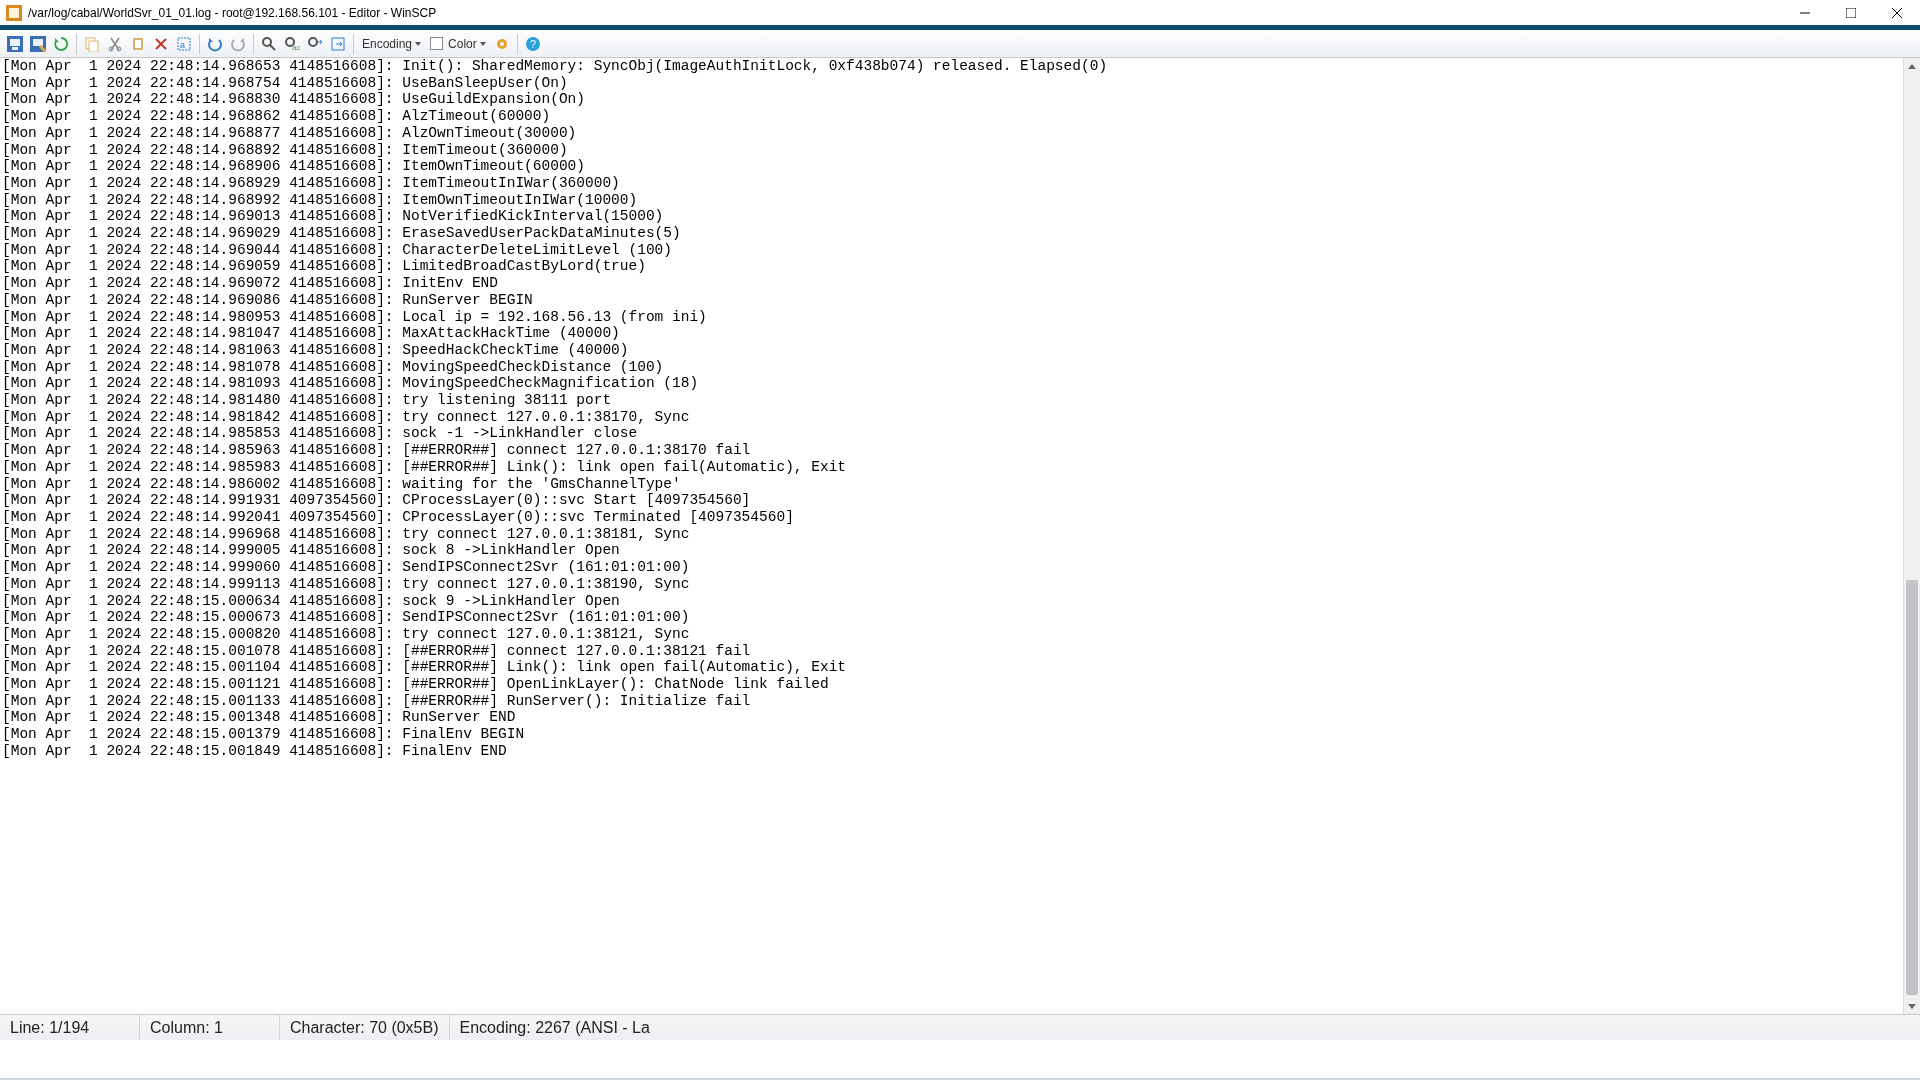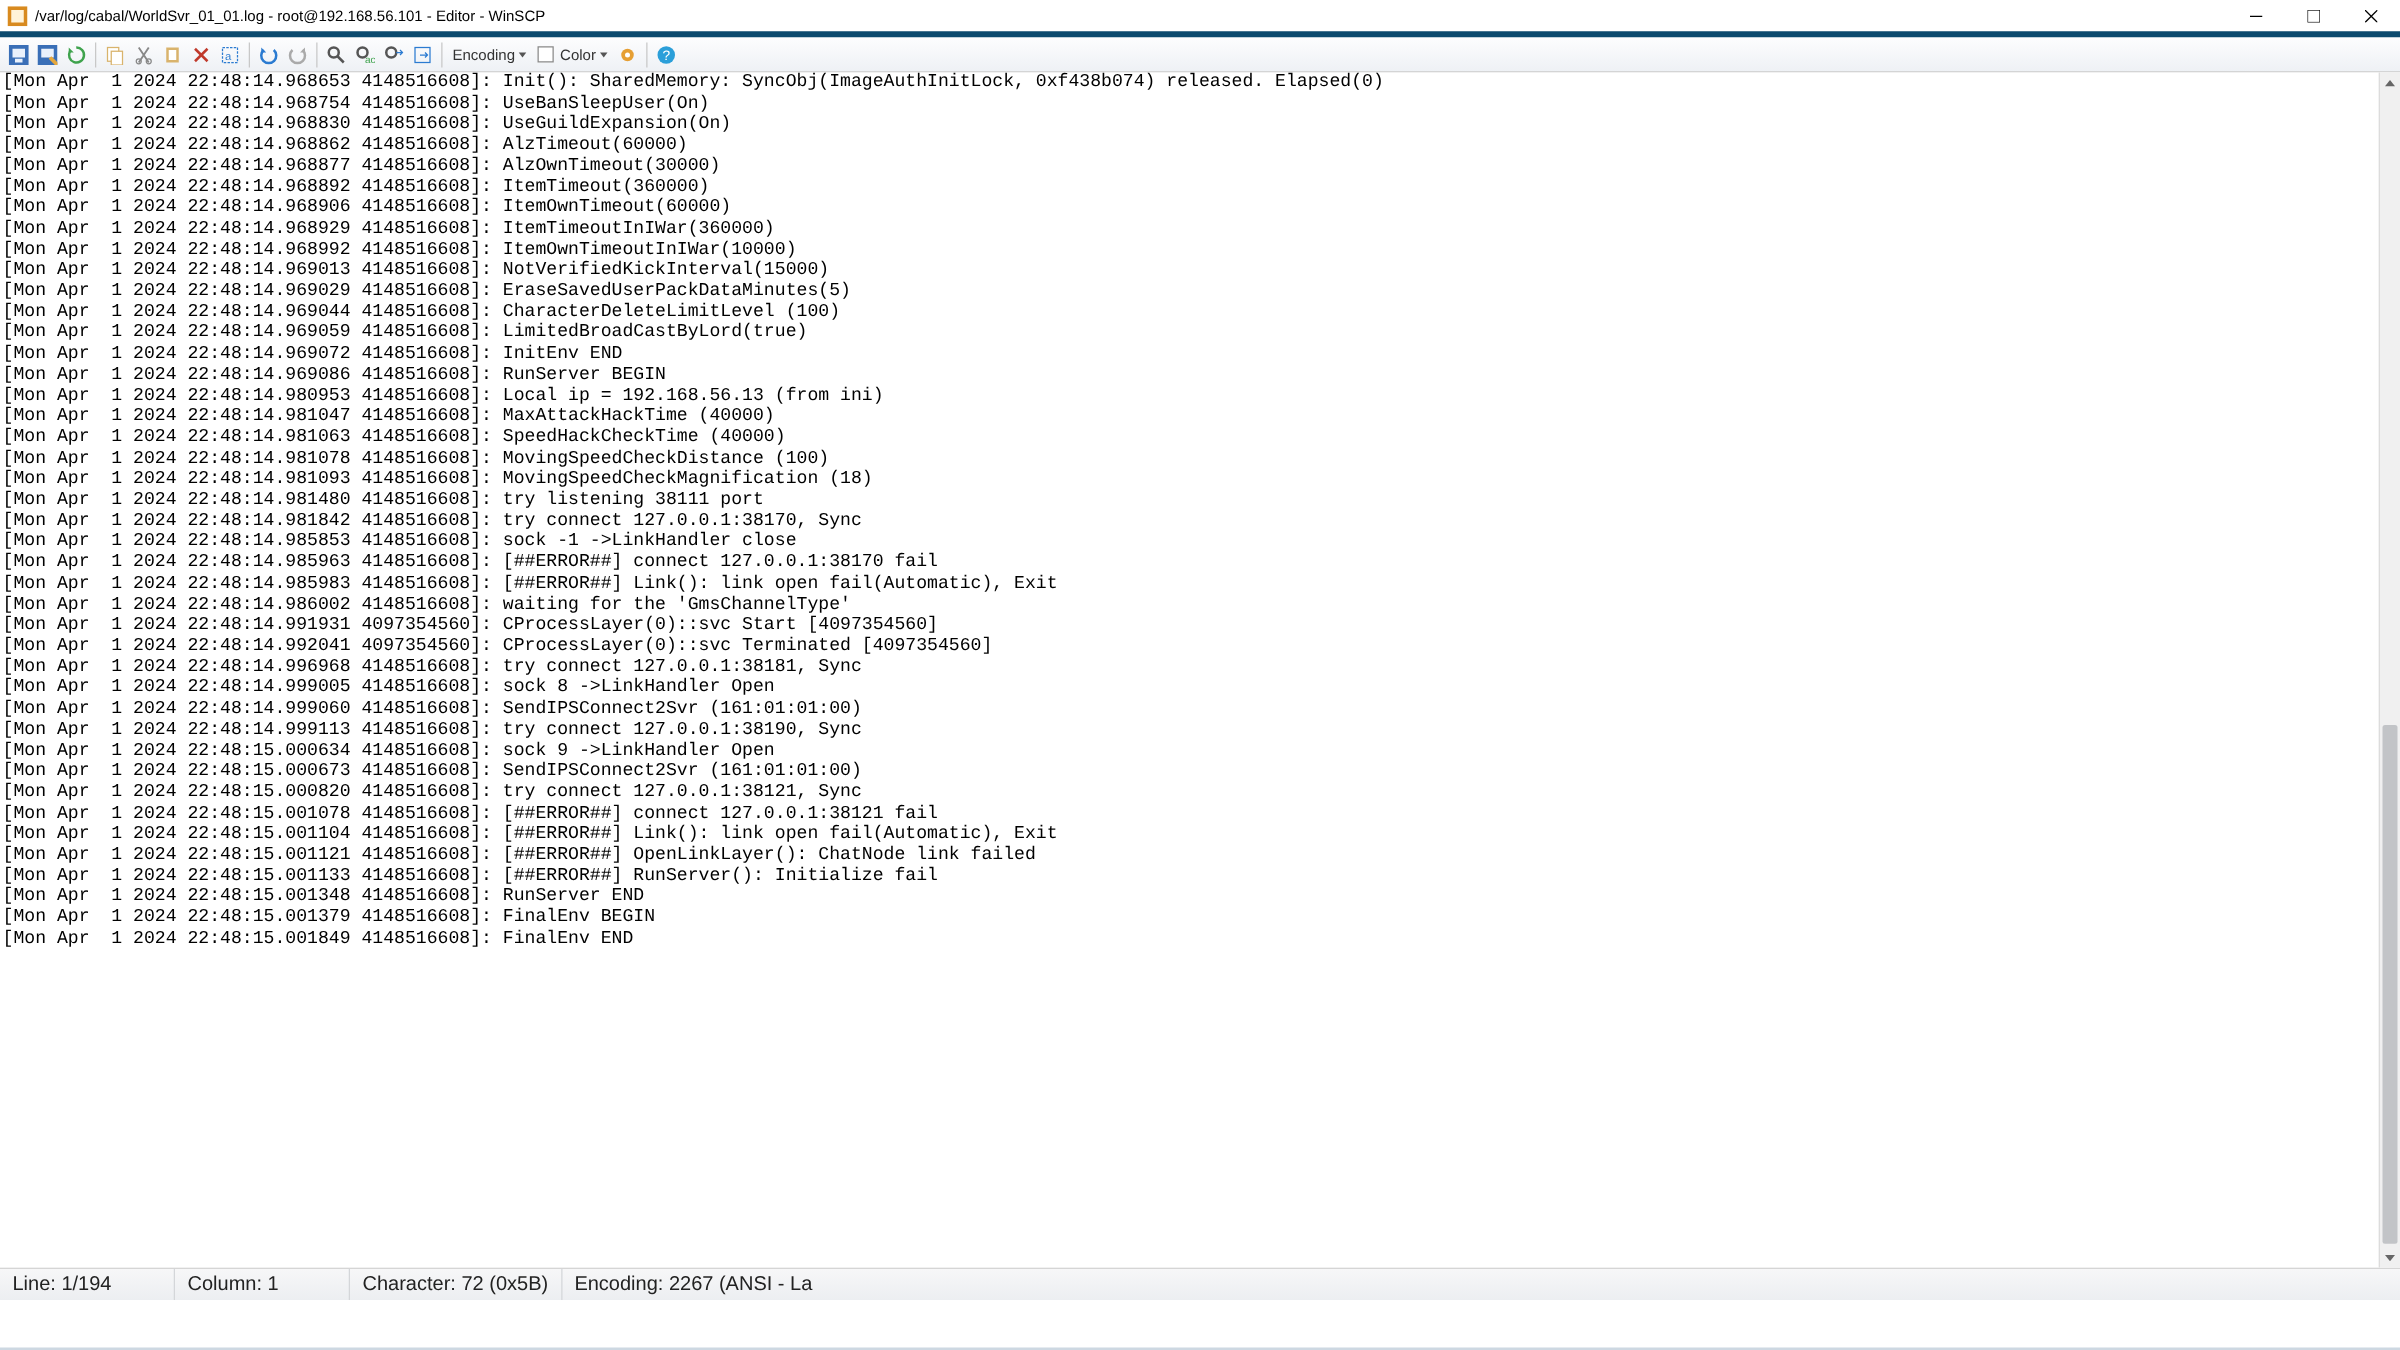--- a/index.html
+++ b/index.html
@@ -248,21 +248,21 @@
         <svg width="10" height="10">
           <path d="M1 3 L5 8 L9 3 Z" fill="#666"></path>
         </svg>
       </div>
   </div>
 </div>
 
 <div class="statusbar">
   <div class="sb-cell">Line: 1/194</div>
   <div class="sb-cell">Column: 1</div>
-  <div class="sb-cell">Character: 72 (0x5B)</div>
+  <div class="sb-cell">Character: 70 (0x5B)</div>
   <div class="sb-cell" style="border-right:none">Encoding: 2267  (ANSI - La</div>
 </div>
 
 <div class="taskbar">
   <div class="task-icon">
       <svg width="18" height="18" viewBox="0 0 18 18">
         <rect width="8" height="8" x="0" y="0" fill="#333"></rect>
         <rect width="8" height="8" x="10" y="0" fill="#333"></rect>
         <rect width="8" height="8" x="0" y="10" fill="#333"></rect>
         <rect width="8" height="8" x="10" y="10" fill="#333"></rect>

